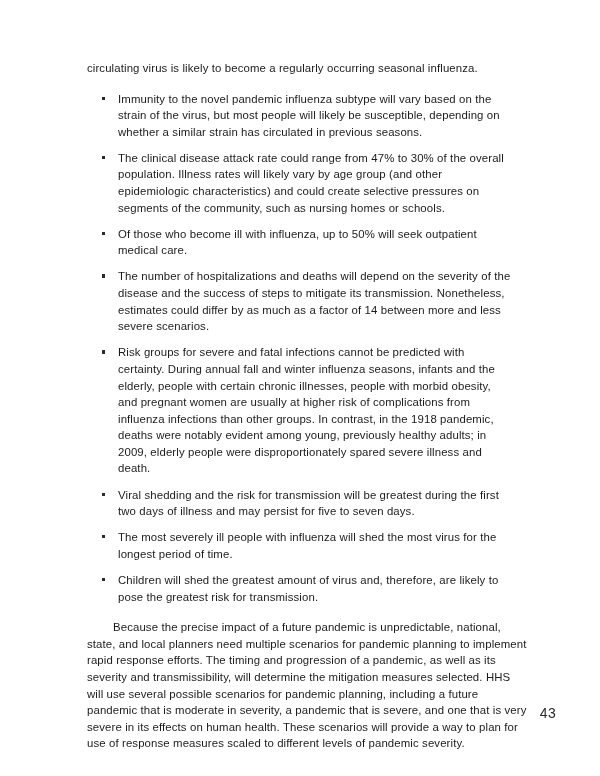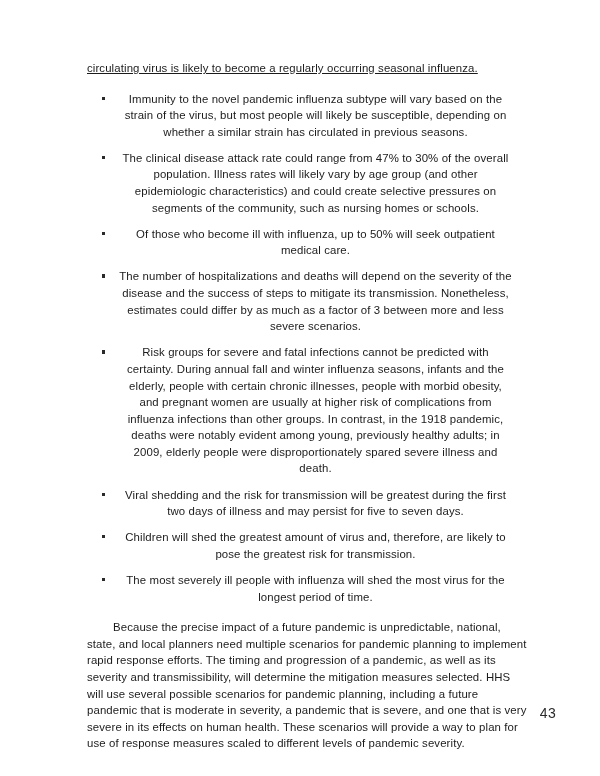--- a/index.html
+++ b/index.html
@@ -29,27 +29,25 @@
   .para {
     font-size: 11.4px;
     line-height: 16.6px;
     letter-spacing: 0.01em;
     margin: 0;
     text-align: left;
     color: #1b1b1b;
   }
   .lead-para {
     margin-bottom: 9px;
-    text-decoration: underline;
   }
   ul.bullets {
     list-style: none;
     margin: 14px;
     padding: 0;
-    text-align: center;
   }
   ul.bullets > li {
     position: relative;
     padding-left: 17px;
     margin-bottom: 9.5px;
     font-size: 11.4px;
     line-height: 16.6px;
     letter-spacing: 0.01em;
   }
   ul.bullets > li .bullet-dot {
@@ -97,37 +95,37 @@
       </li>
       <li>
         <span class="bullet-dot"></span>
       </li>
       <li>
         <span class="bullet-dot"></span>
         <span>Of those who become ill with influenza, up to 50% will seek outpatient medical care.</span>
       </li>
       <li>
         <span class="bullet-dot"></span>
-        <span>The number of hospitalizations and deaths will depend on the severity of the disease and the success of steps to mitigate its transmission. Nonetheless, estimates could differ by as much as a factor of 3 between more and less severe scenarios.</span>
+        <span>The number of hospitalizations and deaths will depend on the severity of the disease and the success of steps to mitigate its transmission. Nonetheless, estimates could differ by as much as a factor of 14 between more and less severe scenarios.</span>
       </li>
       <li>
         <span class="bullet-dot"></span>
         <span>Risk groups for severe and fatal infections cannot be predicted with certainty. During annual fall and winter influenza seasons, infants and the elderly, people with certain chronic illnesses, people with morbid obesity, and pregnant women are usually at higher risk of complications from influenza infections than other groups. In contrast, in the 1918 pandemic, deaths were notably evident among young, previously healthy adults; in 2009, elderly people were disproportionately spared severe illness and death.</span>
       </li>
       <li>
         <span class="bullet-dot"></span>
         <span>Viral shedding and the risk for transmission will be greatest during the first two days of illness and may persist for five to seven days.</span>
       </li>
       <li>
         <span class="bullet-dot"></span>
-        <span>Children will shed the greatest amount of virus and, therefore, are likely to pose the greatest risk for transmission.</span>
+        <span>The most severely ill people with influenza will shed the most virus for the longest period of time.</span>
       </li>
       <li>
         <span class="bullet-dot"></span>
-        <span>The most severely ill people with influenza will shed the most virus for the longest period of time.</span>
+        <span>Children will shed the greatest amount of virus and, therefore, are likely to pose the greatest risk for transmission.</span>
       </li>
     </ul>
 
     <div class="closing">
       <p class="para">Because the precise impact of a future pandemic is unpredictable, national, state, and local planners need multiple scenarios for pandemic planning to implement rapid response efforts. The timing and progression of a pandemic, as well as its severity and transmissibility, will determine the mitigation measures selected. HHS will use several possible scenarios for pandemic planning, including a future pandemic that is moderate in severity, a pandemic that is severe, and one that is very severe in its effects on human health. These scenarios will provide a way to plan for use of response measures scaled to different levels of pandemic severity.</p>
     </div>
 
   </div>
 
   <div class="page-number">43</div>

